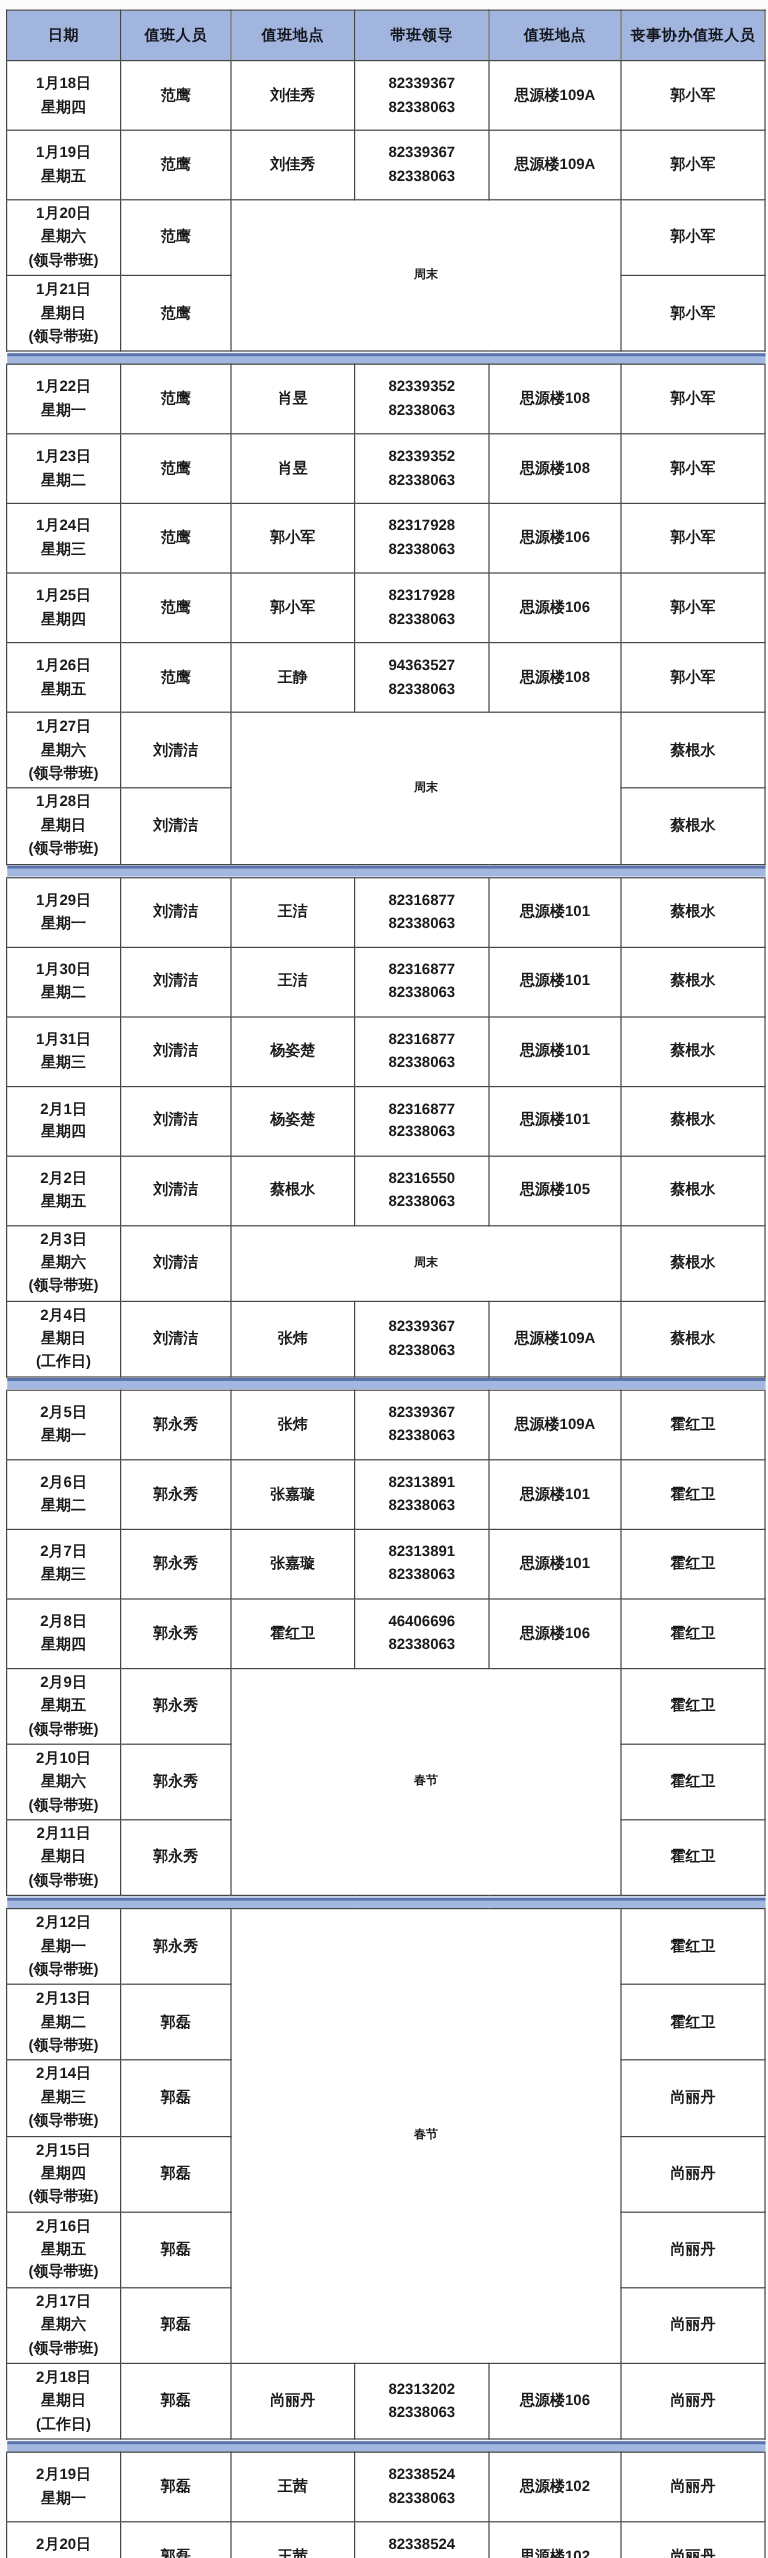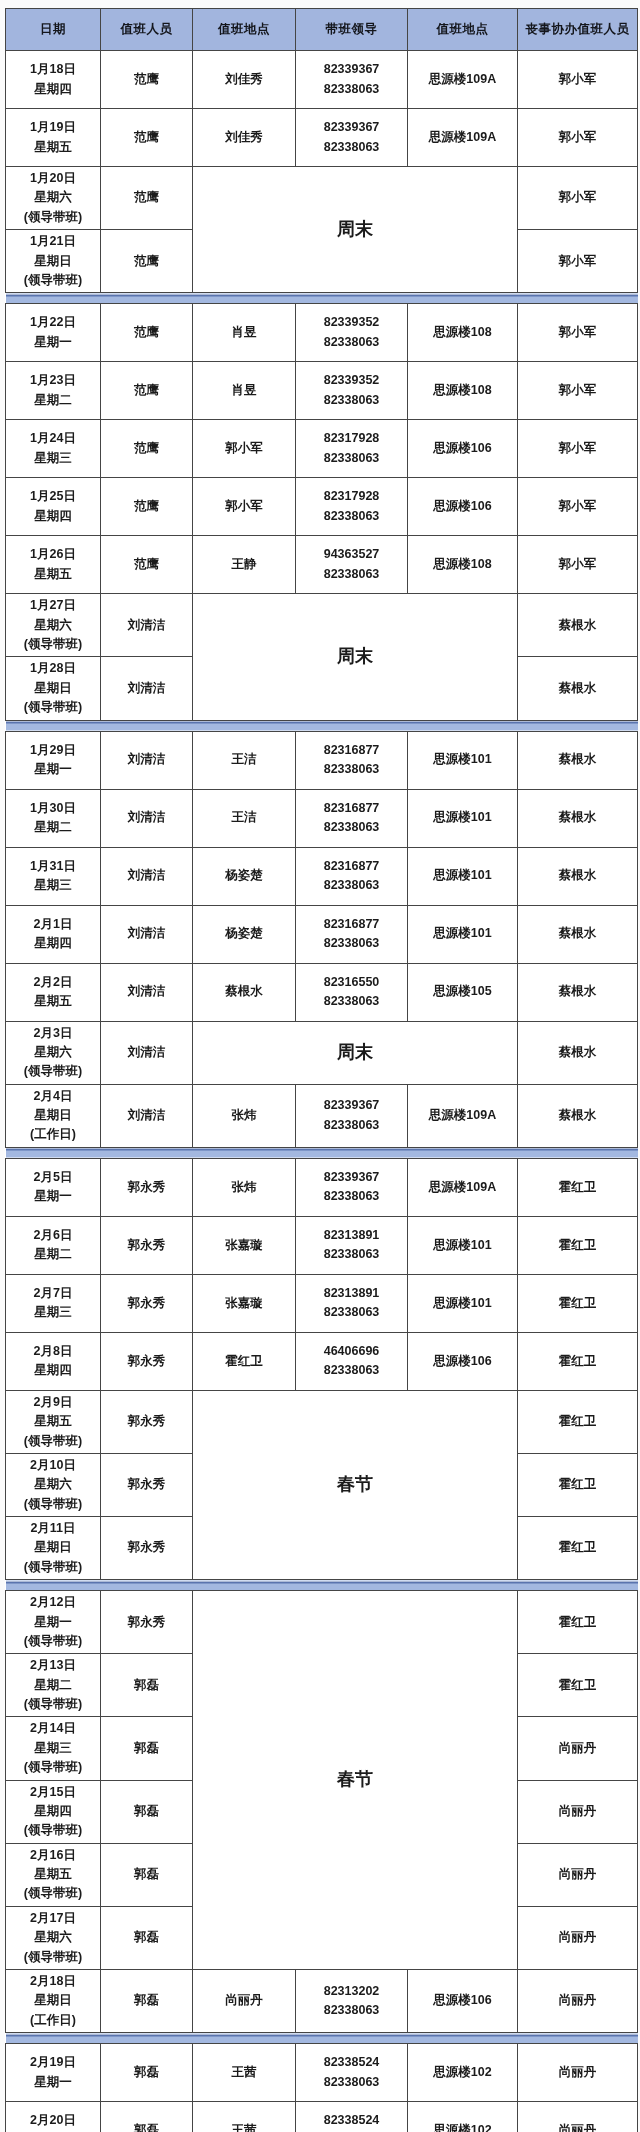--- a/index.html
+++ b/index.html
@@ -49,21 +49,21 @@
     font-size:12.5px;
     letter-spacing:0.5px;
   }
   tbody tr{height:58px;}
   tr.sep-row{height:11px;}
   td.sep{
     padding:0;
     border-left:none;border-right:none;
     background:linear-gradient(to bottom,#ffffff 0px,#ffffff 1px,var(--sep-line) 1px,var(--sep-line) 3px,var(--sep-fill) 3px,var(--sep-fill) 10px,#e7ecf7 10px);
   }
-  td.holiday-cell{font-size:18px;}
+  td.holiday-cell{font-size:10px;}
   td.date-cell div{white-space:nowrap;}
 </style>
 </head>
 <body>
 
 <div class="wrap">
   <table>
     <colgroup>
       <col class="c-date">
         <col class="c-leader">

